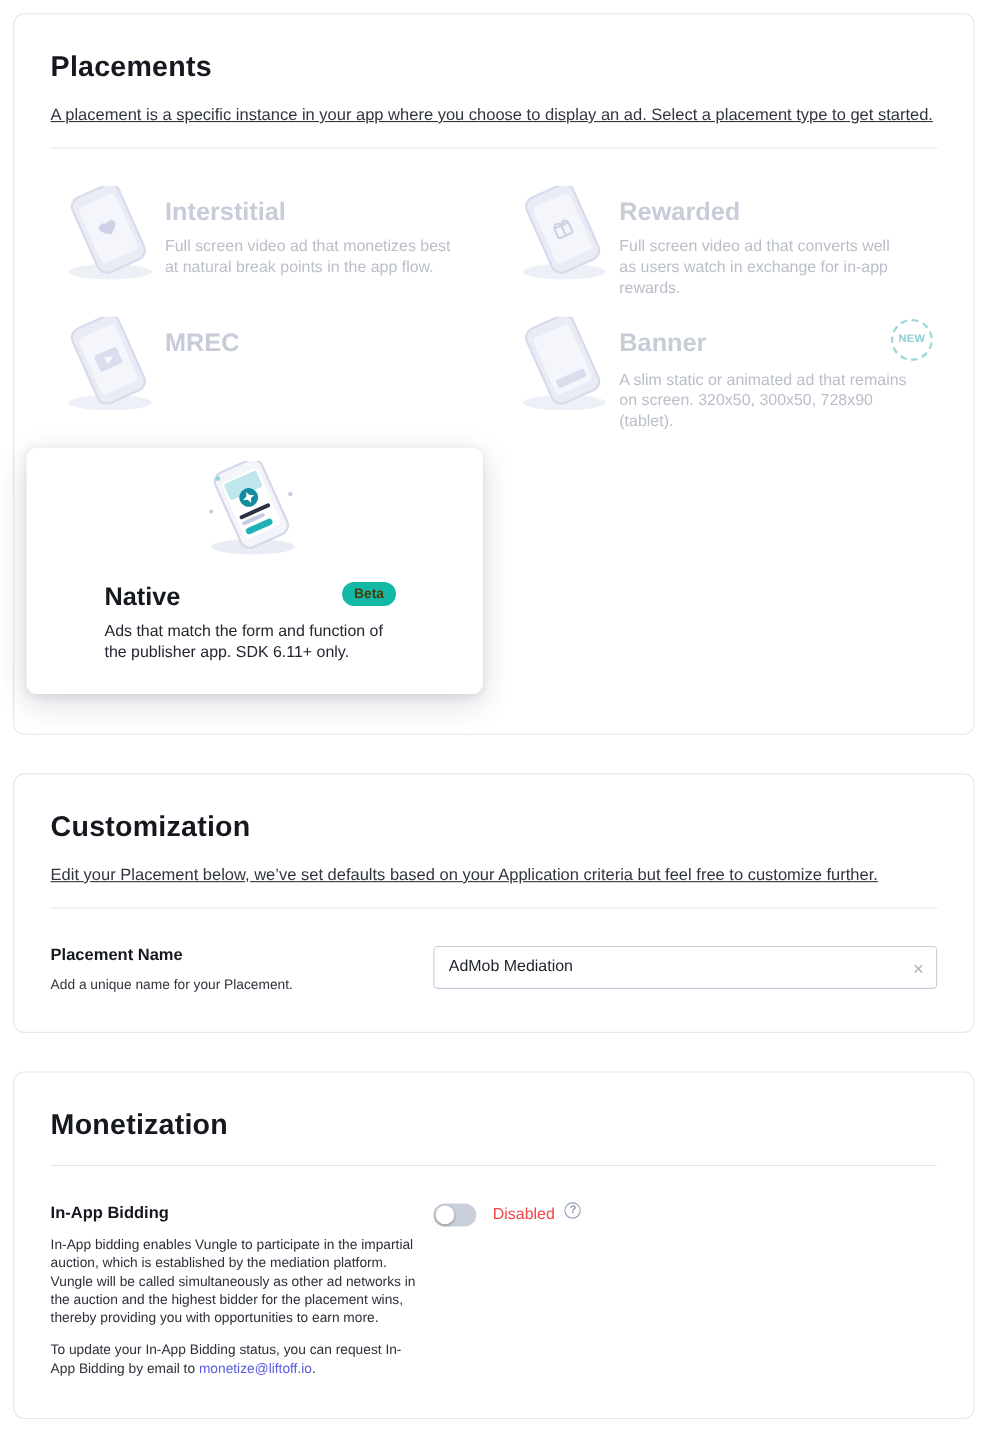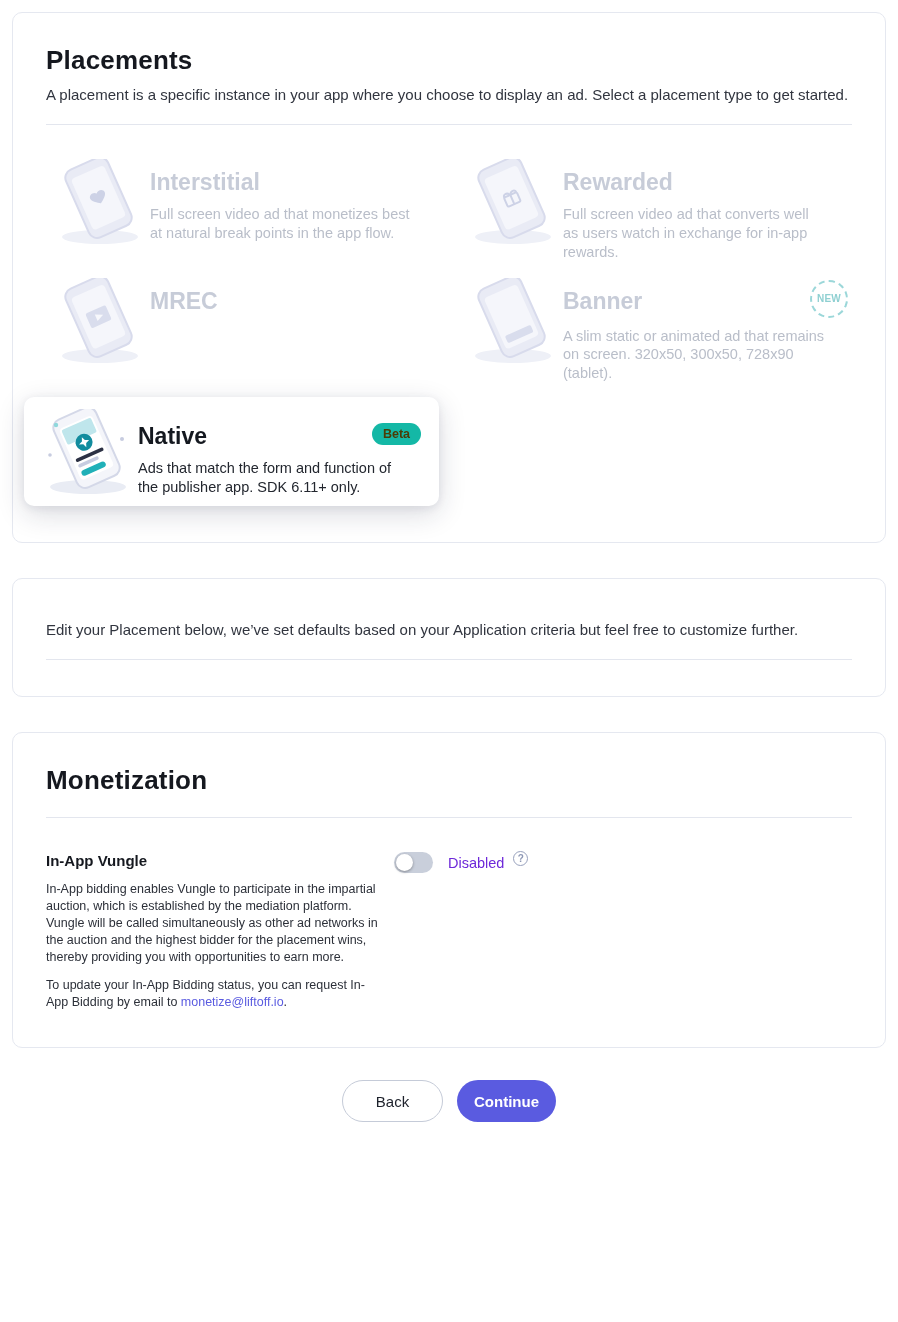--- a/index.html
+++ b/index.html
@@ -14,21 +14,21 @@
 
   .panel {
     background: #fff;
     border: 1px solid #e5e8f0;
     border-radius: 10px;
     padding: 32px 33px 36px;
   }
   .panel + .panel { margin-top: 35px; }
 
   .panel-title { font-size: 26px; font-weight: 800; color: #15181f; letter-spacing: .2px; }
-  .panel-sub { margin-top: 10px; font-size: 15px; color: #31353f; }
+  .panel-sub { margin-top: 20px; font-size: 15px; color: #31353f; text-decoration: underline; }
   .divider { border-bottom: 1px solid #e3e6ee; margin-top: 21px; }
 
   
   .placement-grid {
     display: grid;
     grid-template-columns: 1fr 1fr;
     column-gap: 34px;
     row-gap: 44px;
     padding-top: 38px;
     gap: 20px;
@@ -46,24 +46,25 @@
     font-size: 10px; font-weight: 700; letter-spacing: .3px;
     display: flex; align-items: center; justify-content: center;
     margin-left: auto; margin-right: 4px; margin-top: -8px;
     flex: 0 0 auto;
   }
 
   .native-card {
     background: #fff;
     border-radius: 10px;
     box-shadow: 0 8px 28px rgba(25,30,60,.16), 0 2px 8px rgba(25,30,60,.08);
-    padding: 16px 18px 5px 10px;
+    padding: 16px 18px 28px 10px;
     margin-left: -22px;
     margin-top: -6px;
     align-items: center;
+    flex-direction: column;
   }
   .native-card .pc-title { color: #14181f; }
   .native-card .pc-desc { color: #23272f; max-width: 265px; }
   .beta-badge {
     margin-left: auto;
     background: #14b8a6; color: #4a3c05;
     font-size: 12.5px; font-weight: 700;
     padding: 4px 11px; border-radius: 12px;
     flex: 0 0 auto;
   }
@@ -87,21 +88,21 @@
   }
 
   
   .mon-row { display: flex; padding-top: 34px; }
   .mon-left { width: 348px; flex: 0 0 348px; }
   .mon-desc { margin-top: 12px; font-size: 12.5px; line-height: 1.35; color: #2c3039; max-width: 332px; }
   .mon-right { flex: 1; }
   .toggle-row { display: flex; align-items: center; margin-top: 0; }
   .toggle { width: 39px; height: 21px; border-radius: 11px; background: #c9cfdb; position: relative; cursor: pointer; flex: 0 0 auto; }
   .knob { width: 17px; height: 17px; border-radius: 50%; background: #fff; position: absolute; left: 2px; top: 2px; box-shadow: 0 1px 3px rgba(0,0,0,.35); }
-  .toggle-label { margin-left: 15px; font-size: 14.5px; color: #6d28d9; }
+  .toggle-label { margin-left: 15px; font-size: 14.5px; color: #ef4444; }
   .help-icon {
     margin-left: 9px;
     width: 15px; height: 15px; border-radius: 50%;
     border: 1px solid #98a1bd; color: #8d97b5;
     font-size: 10px; font-weight: 700;
     display: inline-flex; align-items: center; justify-content: center;
     position: relative; top: -4px; cursor: pointer;
   }
   .link { color: #5a5be0; text-decoration: none; cursor: pointer; }
 
@@ -222,32 +223,43 @@
             <div class="beta-badge">Beta</div>
           </div>
           <div class="pc-desc">Ads that match the form and function of the publisher app. SDK 6.11+ only.</div>
         </div>
       </div>
 
     </div>
   </div>
 
   <div class="panel">
+    <div class="panel-title">Customization</div>
     <p class="panel-sub">Edit your Placement below, we’ve set defaults based on your Application criteria but feel free to customize further.</p>
     <div class="divider"></div>
 
+    <div class="form-row">
+      <div class="form-label-col">
+        <div class="field-label">Placement Name</div>
+        <div class="field-helper">Add a unique name for your Placement.</div>
+      </div>
+      <div class="input-wrap">
+        <input class="text-input" type="text" value="AdMob Mediation" style="">
+        <span class="clear-x">×</span>
+      </div>
+    </div>
   </div>
 
   <div class="panel">
     <div class="panel-title">Monetization</div>
     <div class="divider"></div>
 
     <div class="mon-row">
       <div class="mon-left">
-        <div class="field-label">In-App Vungle</div>
+        <div class="field-label">In-App Bidding</div>
         <p class="mon-desc">In-App bidding enables Vungle to participate in the impartial auction, which is established by the mediation platform. Vungle will be called simultaneously as other ad networks in the auction and the highest bidder for the placement wins, thereby providing you with opportunities to earn more.</p>
         <p class="mon-desc"><span>To update your In-App Bidding status, you can request In-App Bidding by email to </span><a class="link">monetize@liftoff.io</a><span>.</span></p>
       </div>
       <div class="mon-right">
         <div class="toggle-row">
           <div class="toggle">
             <div class="knob"></div>
           </div>
           <span class="toggle-label">Disabled</span>
           <span class="help-icon">?</span>

